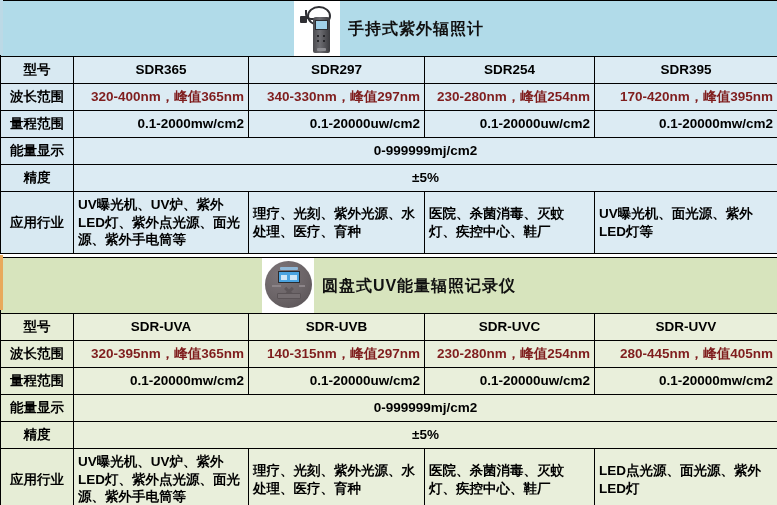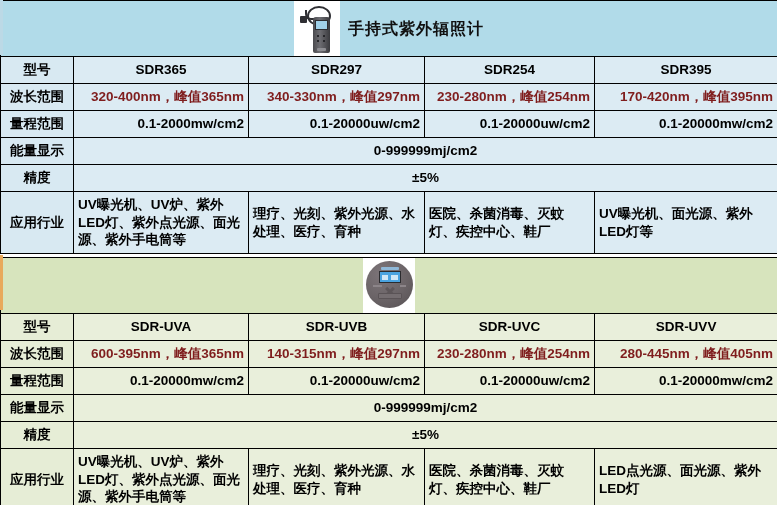--- a/index.html
+++ b/index.html
@@ -351,35 +351,36 @@
             <div class="hdr-img disc-img">
               <div class="disc">
                 <div class="disc-top"></div>
                 <div class="disc-screen"></div>
                 <div class="disc-l"></div>
                 <div class="disc-r"></div>
                 <div class="disc-pad"></div>
                 <div class="disc-bar"></div>
               </div>
             </div>
+            <div class="hdr-title">圆盘式UV能量辐照记录仪</div>
           </div>
         </td>
       </tr>
 
       <tr class="row-h">
         <td class="label">型号</td>
         <td class="model">SDR-UVA</td>
         <td class="model">SDR-UVB</td>
         <td class="model">SDR-UVC</td>
         <td class="model">SDR-UVV</td>
       </tr>
 
       <tr class="row-h">
         <td class="label">波长范围</td>
-        <td class="wave">600-395nm，峰值365nm</td>
+        <td class="wave">320-395nm，峰值365nm</td>
         <td class="wave">140-315nm，峰值297nm</td>
         <td class="wave">230-280nm，峰值254nm</td>
         <td class="wave">280-445nm，峰值405nm</td>
       </tr>
 
       <tr class="row-h">
         <td class="label">量程范围</td>
         <td class="range">0.1-20000mw/cm2</td>
         <td class="range">0.1-20000uw/cm2</td>
         <td class="range">0.1-20000uw/cm2</td>

